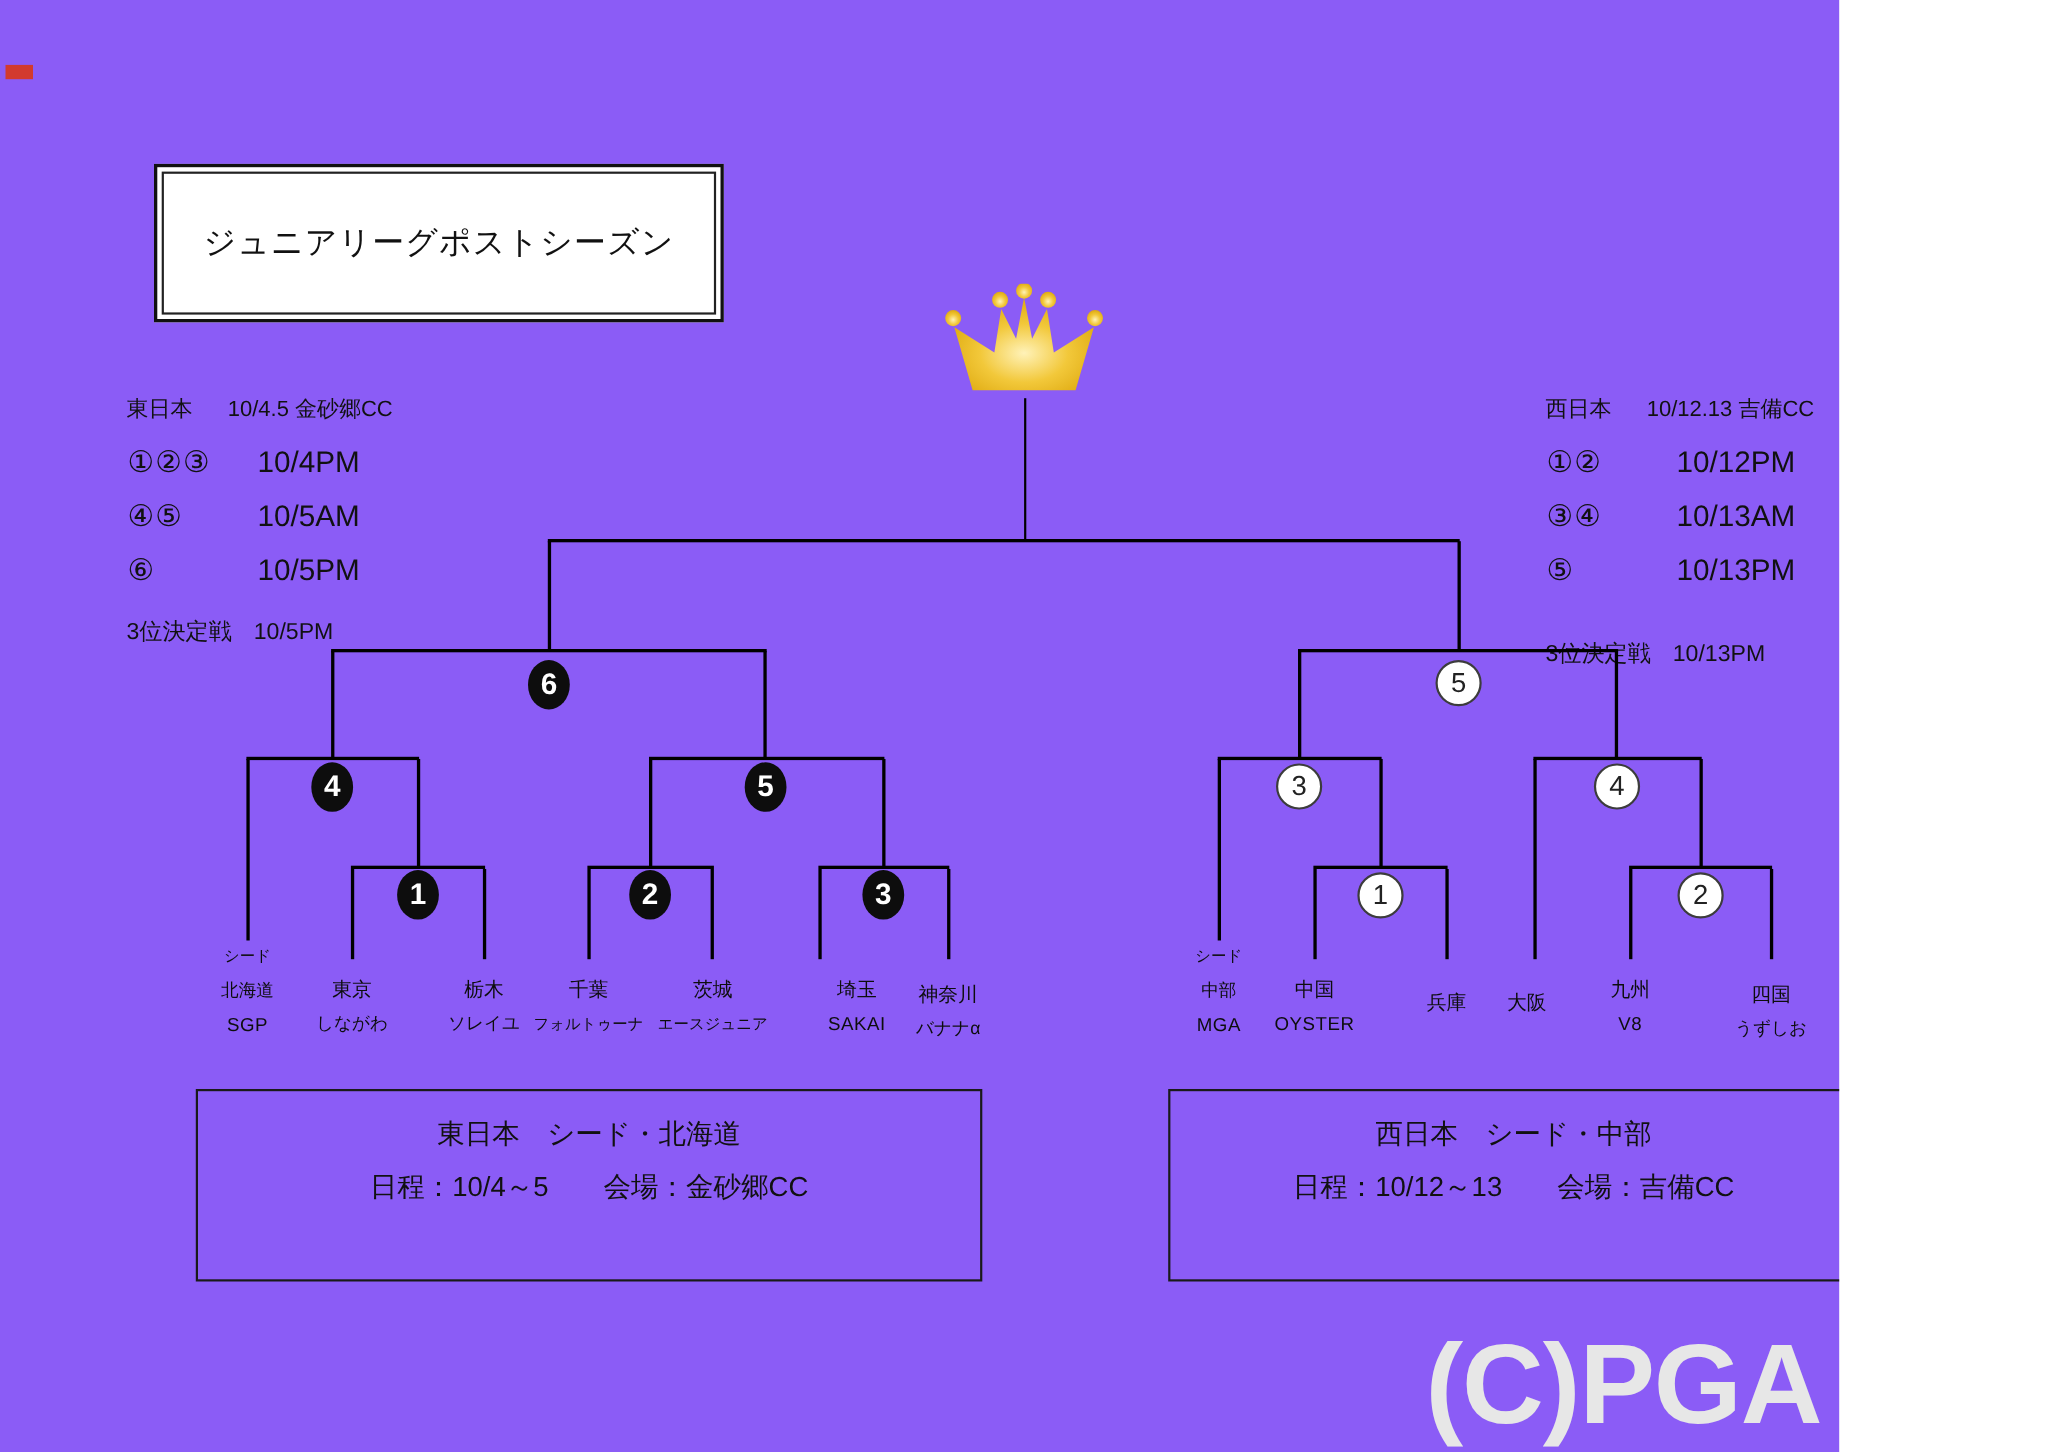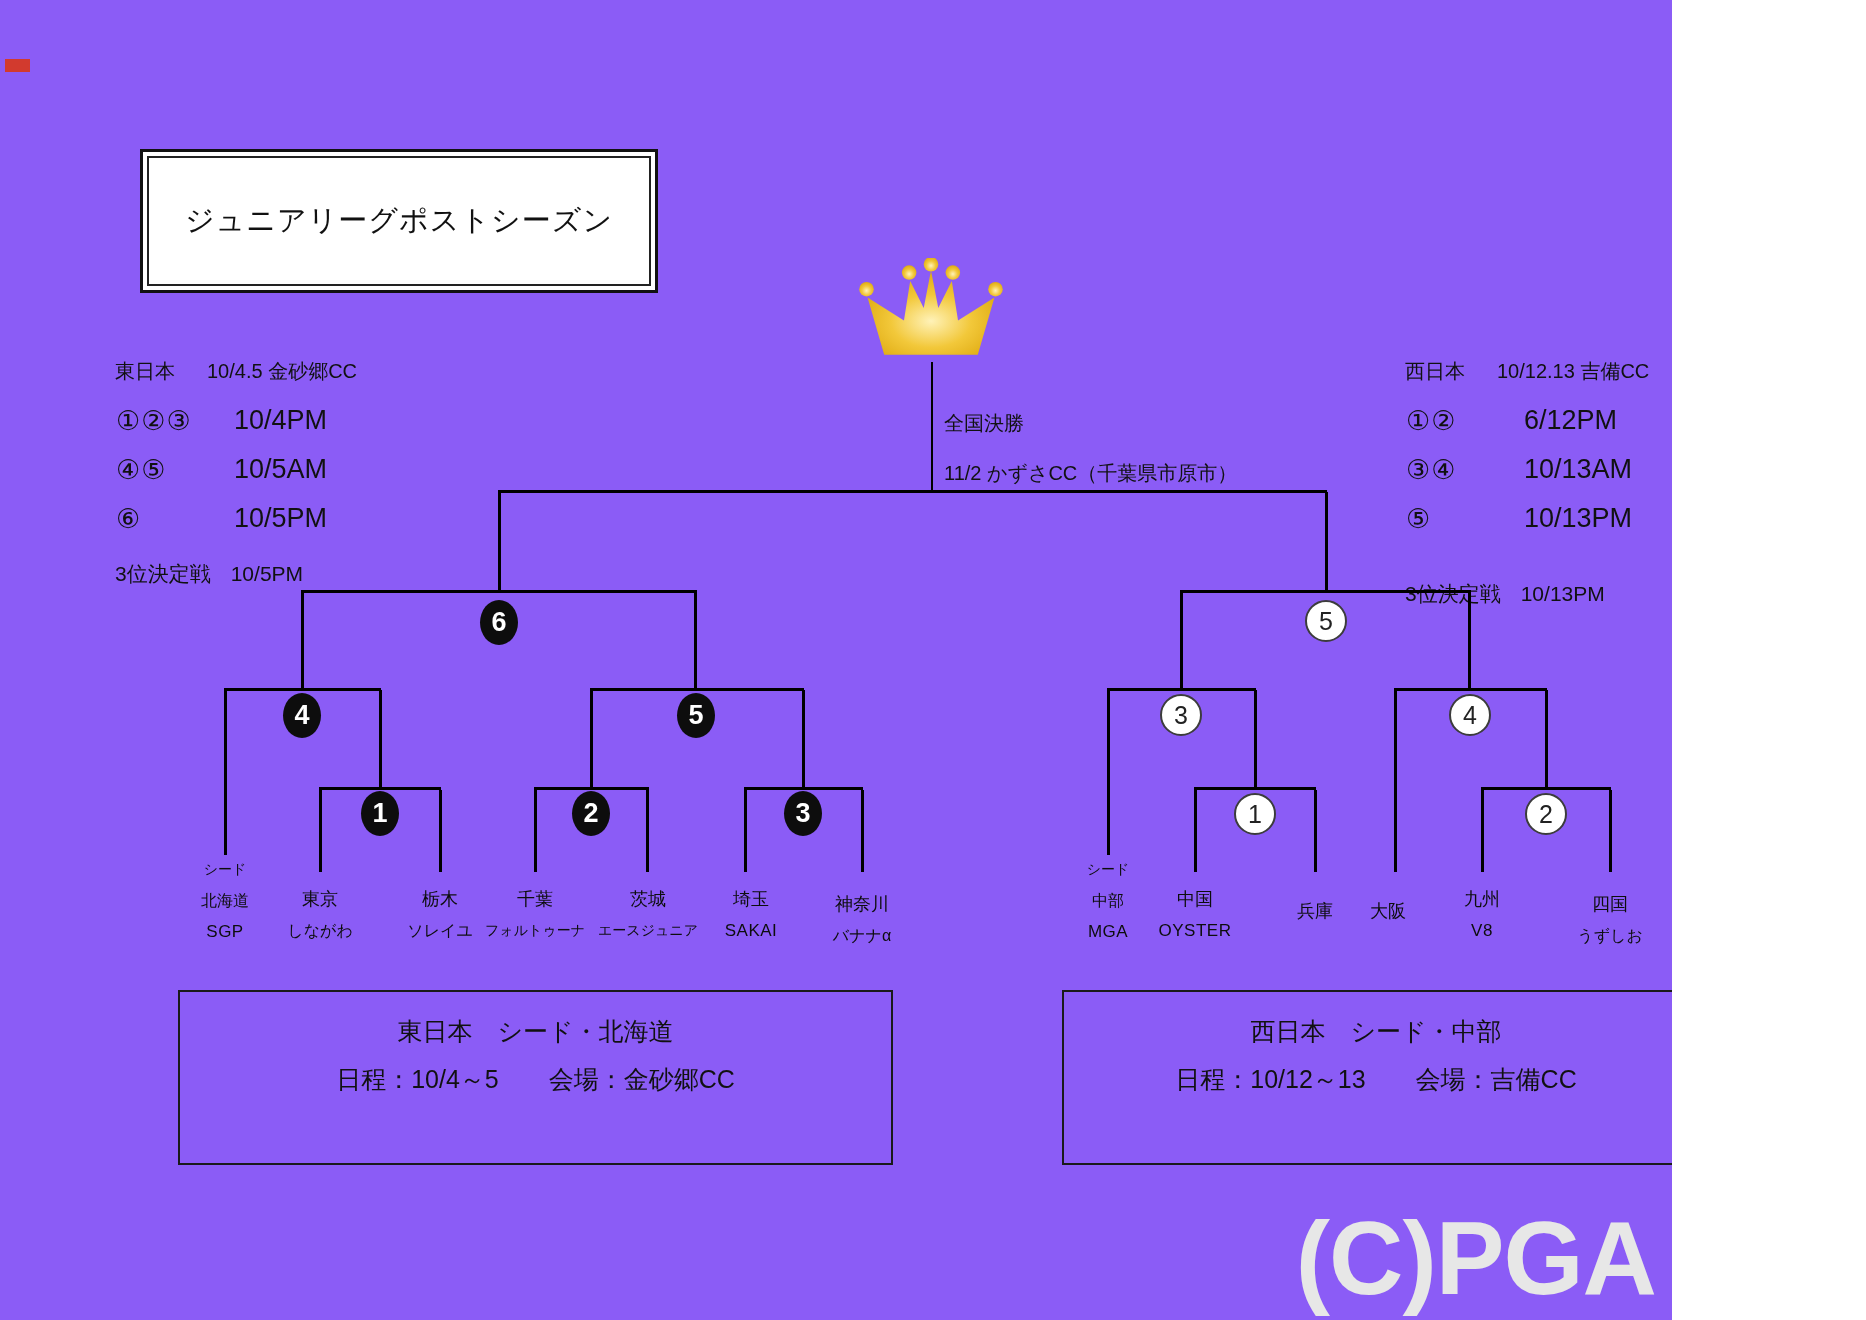--- a/index.html
+++ b/index.html
@@ -97,38 +97,34 @@
   </div>
   <div class="sch-third" style="left:115px;top:560px">
     <span>3位決定戦</span><span class="t">10/5PM</span>
   </div>
 
   <div class="sch-hdr" style="left:1405px;top:358px">
     <span>西日本</span><span class="venue">10/12.13  吉備CC</span>
   </div>
   <div class="sch-row" style="left:1406px;top:405px">
     <span class="nums">①②</span>
-    <span>6/12PM</span>
+    <span>10/12PM</span>
   </div>
   <div class="sch-row" style="left:1406px;top:454px">
     <span class="nums">③④</span>
     <span>10/13AM</span>
   </div>
   <div class="sch-row" style="left:1406px;top:503px">
     <span class="nums">⑤</span>
     <span>10/13PM</span>
   </div>
   <div class="sch-third" style="left:1405px;top:580px">
     <span>3位決定戦</span><span class="t">10/13PM</span>
   </div>
 
-  <div class="final-note" style="left:944px;top:398px">
-    <div>全国決勝</div>
-    <div>11/2 かずさCC（千葉県市原市）</div>
-  </div>
 
   <div class="vthin" style="left:931px;top:362px;height:130px"></div>
   <div class="hline" style="left:498px;top:490px;width:829px"></div>
 
   <div class="vline" style="left:498px;top:492px;height:100px"></div>
   <div class="hline" style="left:301px;top:590px;width:396px"></div>
   <div class="vline" style="left:301px;top:592px;height:98px"></div>
   <div class="vline" style="left:694px;top:592px;height:98px"></div>
   <div class="hline" style="left:224px;top:688px;width:157px"></div>
   <div class="hline" style="left:590px;top:688px;width:214px"></div>
@@ -190,21 +186,21 @@
     <div class="mid">ソレイユ</div>
   </div>
   <div class="team" style="left:460px;top:884px">
     <div>千葉</div>
     <div class="sub">フォルトゥーナ</div>
   </div>
   <div class="team" style="left:573px;top:884px">
     <div>茨城</div>
     <div class="sub">エースジュニア</div>
   </div>
-  <div class="team" style="left:676px;top:884px">
+  <div class="team" style="left:704px;top:884px">
     <div>埼玉</div>
     <div class="lat">SAKAI</div>
   </div>
   <div class="team" style="left:787px;top:889px">
     <div>神奈川</div>
     <div class="mid">バナナα</div>
   </div>
 
   <div class="team" style="left:1033px;top:854px">
     <div class="seed1">シード</div>

